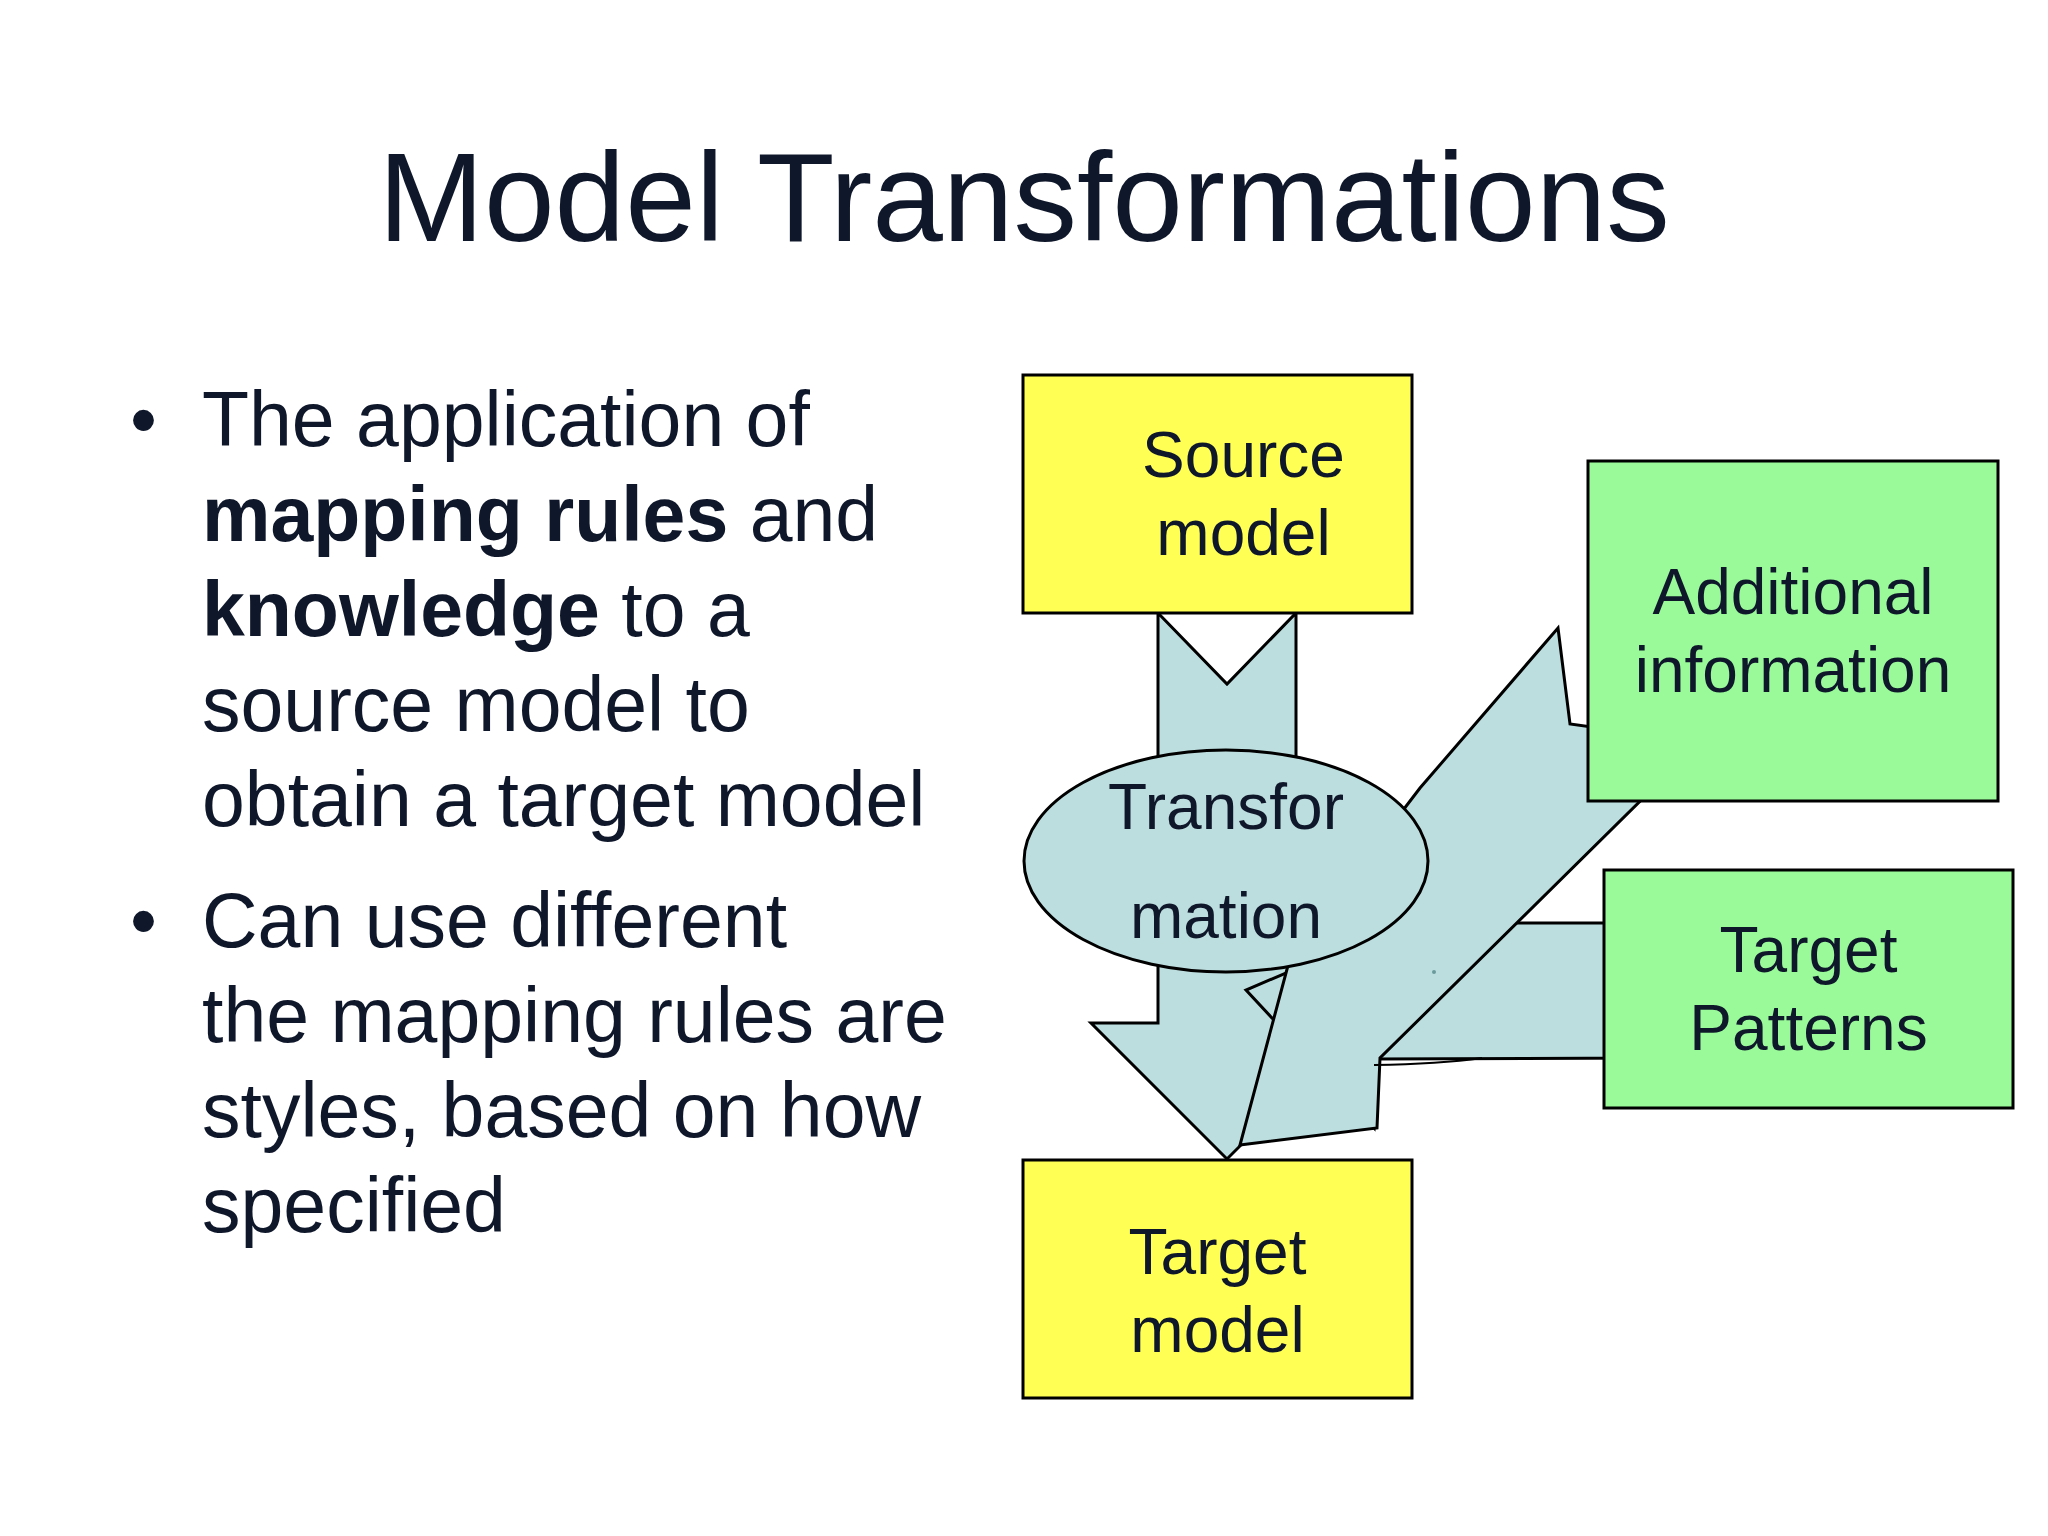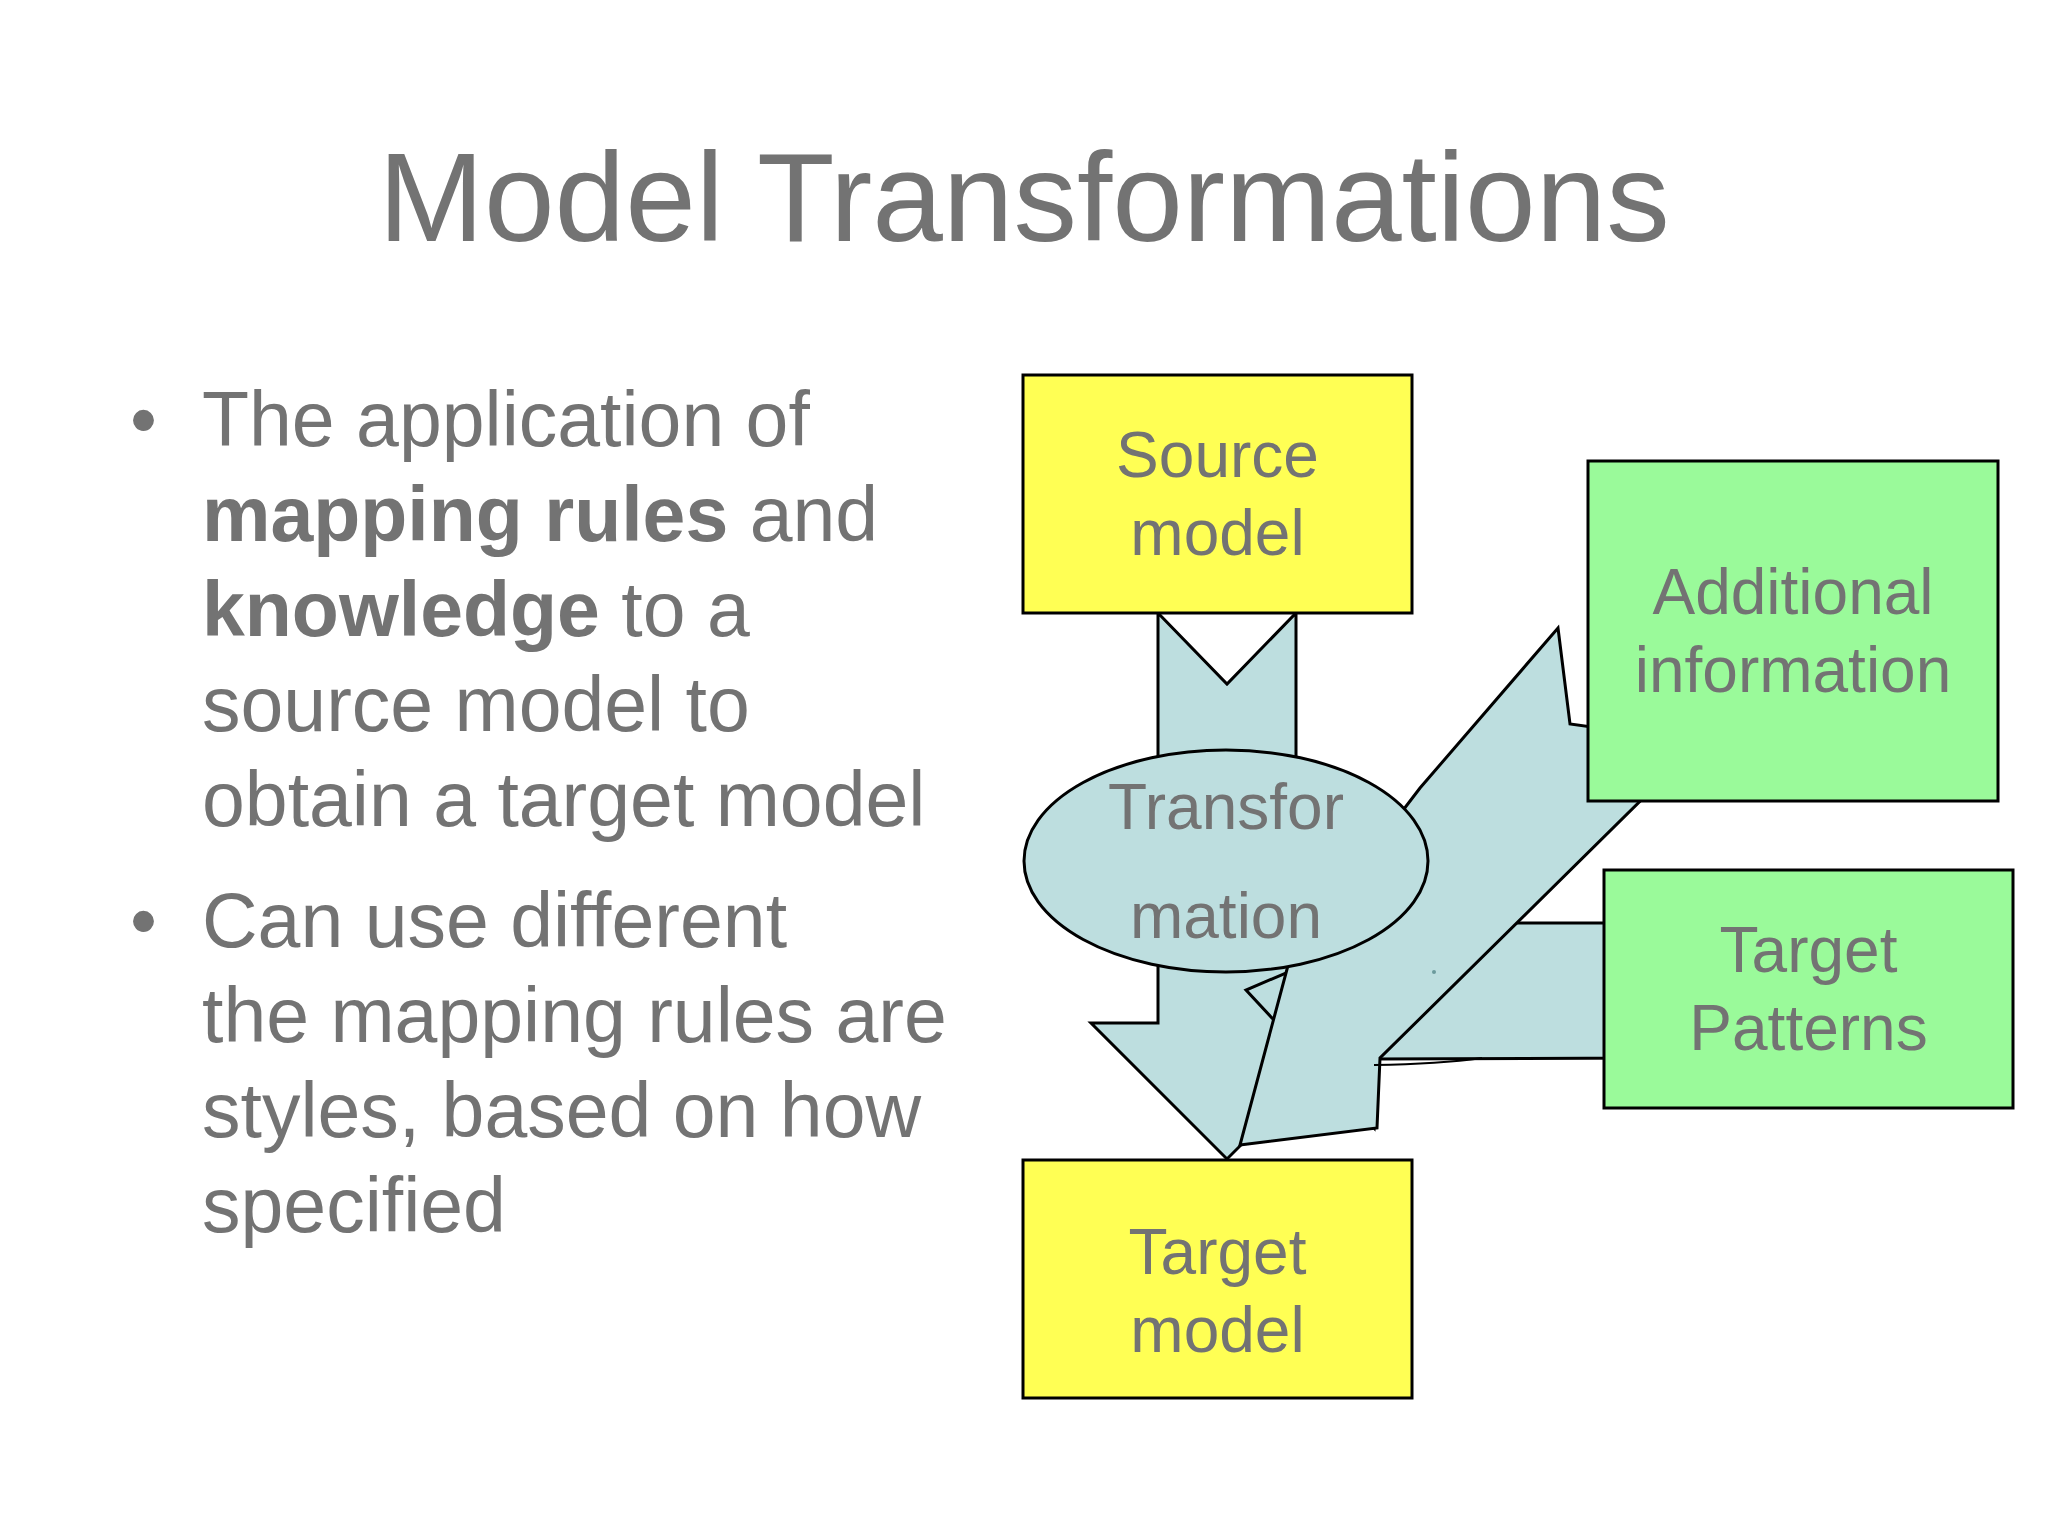--- a/index.html
+++ b/index.html
@@ -3,21 +3,21 @@
 <meta charset="utf-8">
 <style>
   html, body { margin: 0; padding: 0; background: #ffffff; }
   .slide {
     position: relative;
     width: 2048px;
     height: 1536px;
     background: #ffffff;
     overflow: hidden;
     font-family: "Liberation Sans", sans-serif;
-    color: #737373;
+    color: #0f172a;
   }
   .title {
     position: absolute;
     top: 121px;
     left: 0;
     width: 100%;
     margin: 0;
     text-align: center;
     font-size: 127px;
     font-weight: normal;
@@ -51,21 +51,21 @@
     position: absolute;
     display: flex;
     flex-direction: column;
     align-items: center;
     justify-content: center;
     text-align: center;
     font-size: 64px;
     line-height: 78px;
   }
   .shape-label span { display: block; }
-  .lbl-source   { left: 1023px; top: 375px;  width: 389px; height: 238px; }
+  .lbl-source   { left: 1049px; top: 375px;  width: 389px; height: 238px; }
   .lbl-target   { left: 1023px; top: 1160px; width: 389px; height: 238px; margin-top: 12px; }
   .lbl-additional { left: 1588px; top: 461px; width: 410px; height: 340px; align-items: center; }
   .lbl-design   { left: 1604px; top: 870px;  width: 409px; height: 238px; }
   .lbl-transformation { left: 1024px; top: 750px; width: 404px; height: 222px; line-height: 82px; gap: 27px; }
 </style>
 </head>
 <body>
 
 <div class="slide">
 

